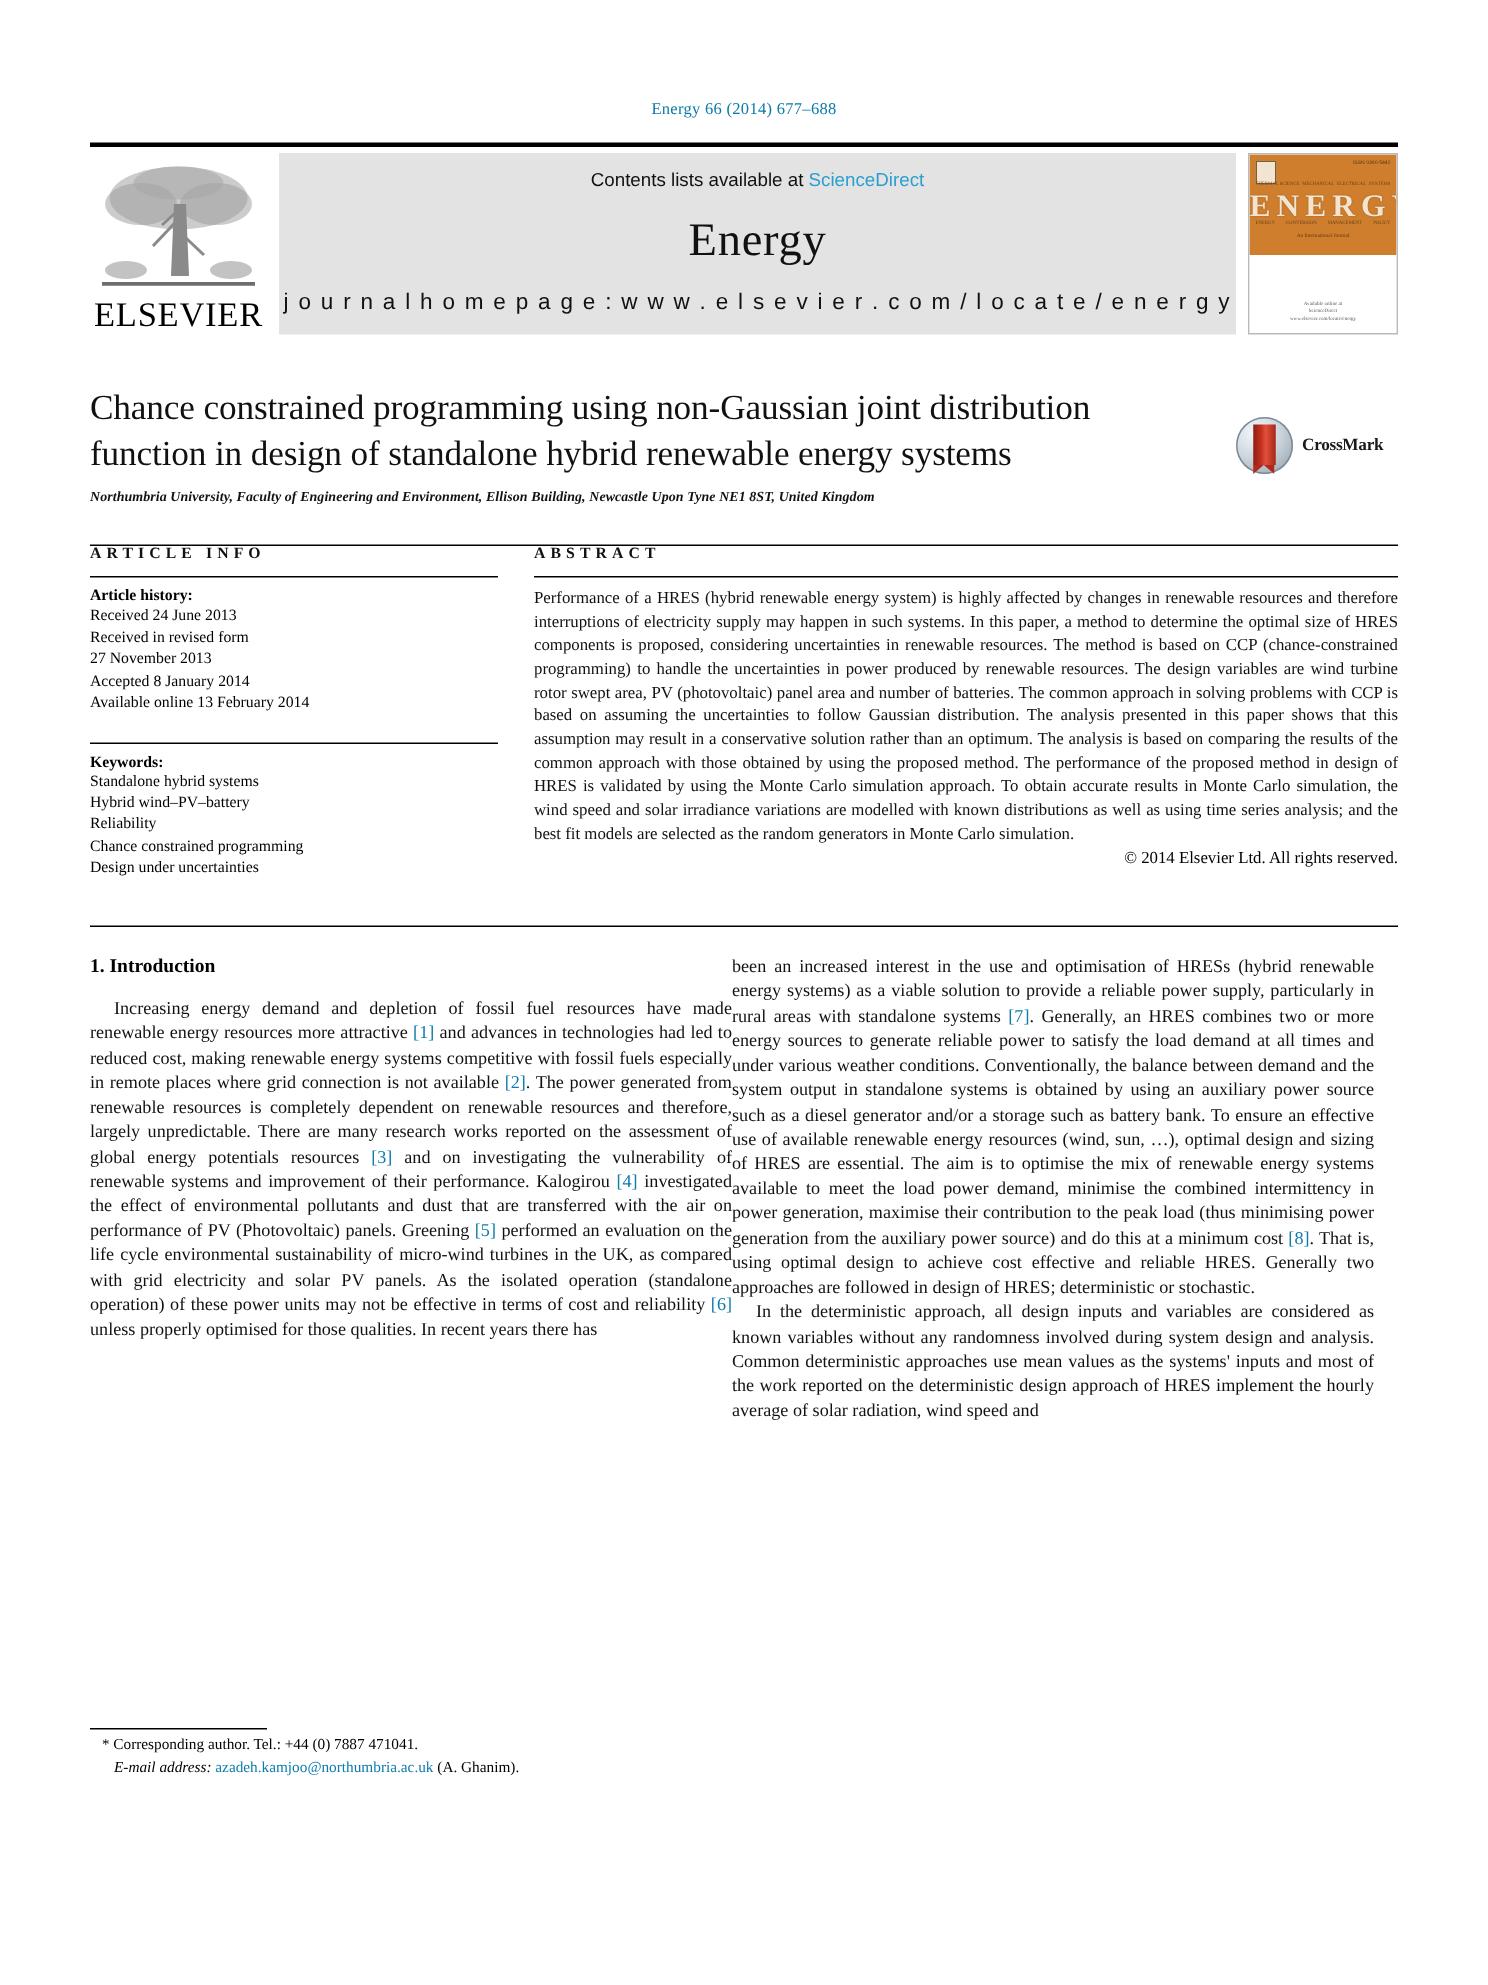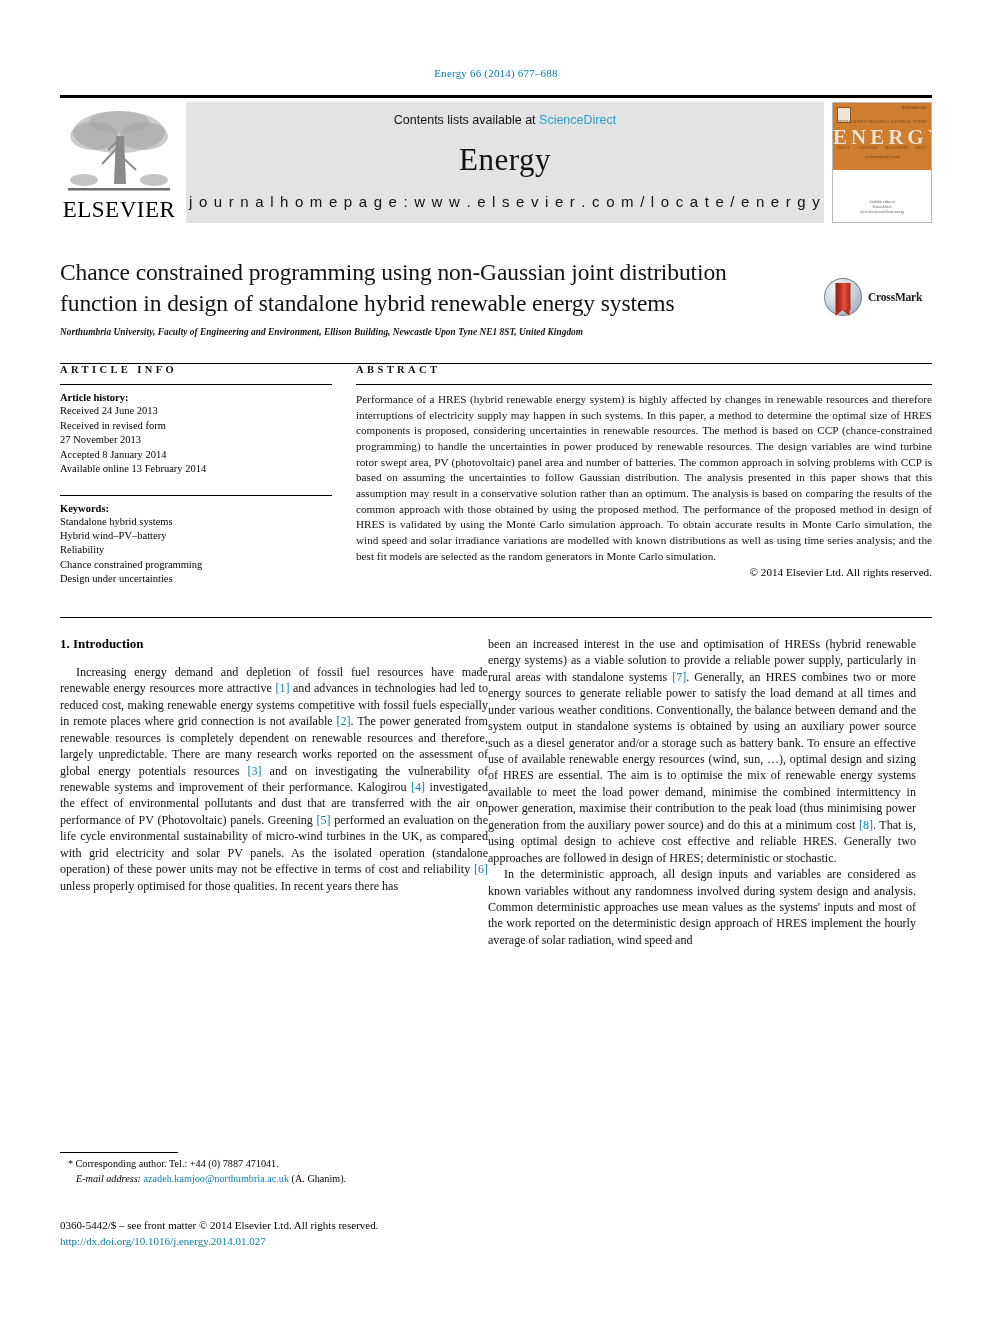--- a/index.html
+++ b/index.html
@@ -381,18 +381,14 @@
       <span class="star">*</span>
       <span>Corresponding author. Tel.: +44 (0) 7887 471041.</span>
     </div>
     <div class="fn-mail">
       <i>E-mail address:</i>
       <span class="link">azadeh.kamjoo@northumbria.ac.uk</span>
       <span>(A. Ghanim).</span>
     </div>
   </div>
 
-  <div class="copyright">
-    <div>0360-5442/$ – see front matter © 2014 Elsevier Ltd. All rights reserved.</div>
-    <div class="link">http://dx.doi.org/10.1016/j.energy.2014.01.027</div>
-  </div>
 
 </div>
 
 </body></html>

